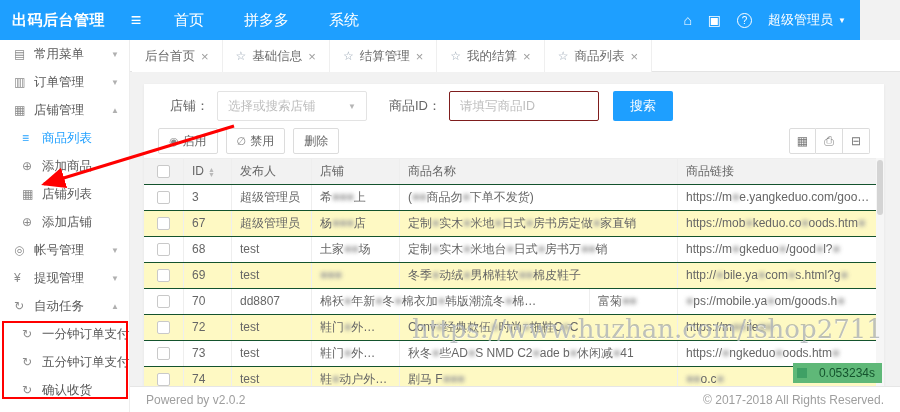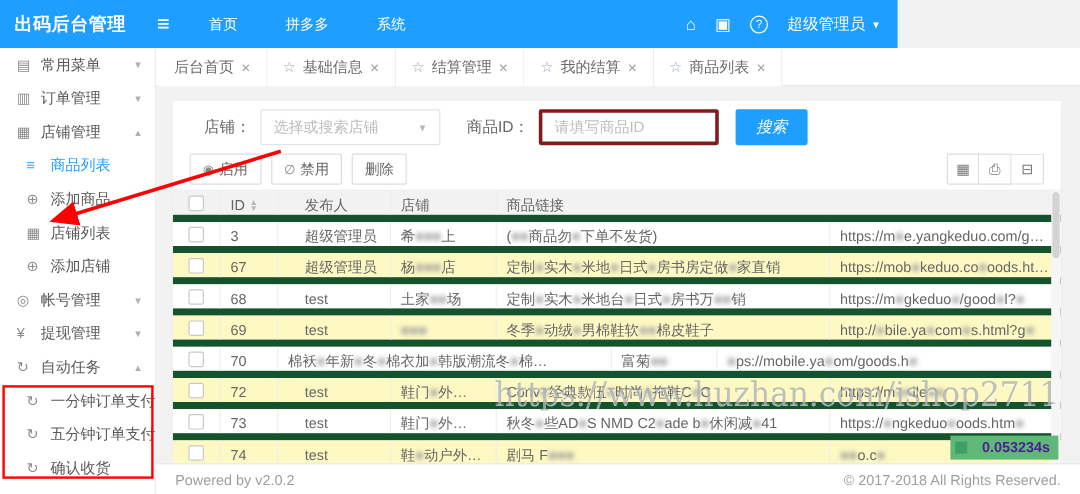--- a/index.html
+++ b/index.html
@@ -1,25 +1,25 @@
 <!DOCTYPE html>
 <html><head>
 <meta charset="utf-8">
 <style>
   * { margin:0; padding:0; box-sizing:border-box; }
   html,body { width:900px; height:412px; overflow:hidden; background:#f2f2f2;
     font-family:"Liberation Sans","DejaVu Sans",sans-serif; }
 
   
-  .topbar { position:absolute; top:0; left:0; width:748px; height:40px; background:#1e9fff;
+  .topbar { position:absolute; top:0; left:0; width:860px; height:40px; background:#1e9fff;
     color:#fff; display:flex; align-items:center; z-index:10; }
   .brand { width:118px; padding-left:12px; font-size:15px; font-weight:bold; letter-spacing:.5px; white-space:nowrap; }
   .burger { width:36px; text-align:center; font-size:18px; cursor:pointer; }
   .nav { display:flex; }
-  .nav-item { padding:1px 20px; line-height:40px; font-size:12px; cursor:pointer; }
+  .nav-item { padding:1px 20px; line-height:40px; font-size:15px; cursor:pointer; }
   .top-right { margin-left:auto; display:flex; align-items:center; gap:16px; padding-right:14px; font-size:13px; }
   .top-ic { font-size:14px; cursor:pointer; }
   .qm { width:15px; height:15px; border:1px solid #fff; border-radius:50%; font-size:10px; line-height:13px; text-align:center; }
   .user { display:flex; align-items:center; gap:5px; cursor:pointer; }
   .user .caret { font-style:normal; font-size:8px; }
 
   
   .sidebar { position:absolute; top:40px; left:0; bottom:0; width:130px; background:#fff;
     border-right:1px solid #ededed; z-index:5; }
   .side-item { height:28px; display:flex; align-items:center; padding:0 10px 0 14px;
@@ -39,56 +39,56 @@
 
   .card { position:absolute; left:14px; right:16px; top:44px; bottom:0; background:#fff;
     box-shadow:0 1px 3px rgba(0,0,0,.06); overflow:hidden; }
 
   .filters { display:flex; align-items:center; padding:7px 14px 7px 26px; }
   .flabel { font-size:13px; color:#666; margin-right:8px; white-space:nowrap; }
   .select { width:150px; height:30px; border:1px solid #e3e3e3; border-radius:2px; display:flex;
     align-items:center; padding:0 10px; margin-right:22px; cursor:pointer; background:#fff; }
   .select .ph { color:#bdbdbd; font-size:12.5px; flex:1; white-space:nowrap; }
   .select .sel-caret { font-style:normal; font-size:8px; color:#b5b5b5; }
-  .input { width:150px; height:30px; border:3px solid #7f1d1d; border-radius:2px; padding:0 10px;
+  .input { width:150px; height:30px; border:1px solid #7f1d1d; border-radius:2px; padding:0 10px;
     font-size:12.5px; color:#333; outline:none; margin-right:14px; }
   .input::placeholder { color:#bdbdbd; }
   .btn-search { height:30px; padding:0 17px; border:none; border-radius:2px; background:#1e9fff;
-    color:#fff; font-size:13px; cursor:pointer;font-style:italic; }
+    color:#fff; font-size:13px; cursor:pointer; }
 
   .toolbar { display:flex; align-items:center; padding:0 14px 4px; height:30px; }
   .btn-sm { height:26px; display:flex; align-items:center; gap:4px; padding:0 10px; background:#fff;
     border:1px solid #dcdcdc; border-radius:2px; color:#666; font-size:12px; margin-right:8px; cursor:pointer; }
   .btn-sm .bic { font-style:normal; font-size:11px; color:#8a8a8a; }
   .tool-icons { margin-left:auto; display:flex; }
   .icon-btn { width:27px; height:26px; border:1px solid #dcdcdc; border-left-width:0; background:#fff;
     color:#777; font-size:12px; cursor:pointer; }
   .icon-btn.first { border-left-width:1px; border-radius:2px 0 0 2px; }
   .icon-btn.last { border-radius:0 2px 2px 0; }
 
   
   .table { position:relative; font-size:12px; color:#666; border-top:1px solid #eee; }
-  .tr { display:flex; height:26px; border-bottom:6px solid #14532d; background:#fff;justify-content:space-between; }
+  .tr { display:flex; height:26px; border-bottom:1px solid #14532d; background:#fff;justify-content:space-between; }
   .tr.head { background:#f2f2f2; }
   .tr.alt { background:#fef9c3; }
   .td { line-height:25px; padding:0 8px; border-right:1px solid #eee; overflow:hidden;
     white-space:nowrap; text-overflow:ellipsis; }
   .td.cbx { display:flex; align-items:center; justify-content:center; padding:0; }
-  .c0 { width:40px; flex:none; } .c1 { width:48px; flex:none; } .c2 { width:80px; flex:none;margin-left:14px; }
+  .c0 { width:40px; flex:none; } .c1 { width:48px; flex:none; } .c2 { width:80px; flex:none; }
   .c3 { width:88px; flex:none; } .c4 { width:278px; flex:none; } .c5 { flex:1; border-right:none; }
   .cb { width:13px; height:13px; border:1px solid #c9c9c9; border-radius:2px; background:#fff; cursor:pointer; }
   .sort { display:inline-block; vertical-align:middle; margin-left:4px; cursor:pointer; }
   .sort i { display:block; font-style:normal; font-size:7px; line-height:5px; color:#b9b9b9; }
   .cen { filter:blur(2px); color:#9c9c9c; opacity:.8; }
 
   .watermark { position:absolute; left:268px; top:230px; z-index:8; white-space:nowrap; pointer-events:none;
     font-family:"DejaVu Serif","Liberation Serif",serif; font-size:26px;
     color:rgba(125,133,144,.5); text-shadow:0 1px 0 rgba(255,255,255,.6); }
-  .time-badge { position:absolute; right:2px; bottom:3px; z-index:9; background:#5fb878; color:#4c1d95;
-    font-size:12px; line-height:18px; padding:1px 7px 1px 4px; display:flex; align-items:center; gap:12px;font-weight:bold; }
+  .time-badge { position:absolute; right:2px; bottom:3px; z-index:9; background:#5fb878; color:#14532d;
+    font-size:12px; line-height:18px; padding:1px 7px 1px 4px; display:flex; align-items:center; gap:12px; }
   .time-badge .tic { width:10px; height:10px; background:#3fa065; display:inline-block; }
   .vscroll { position:absolute; right:0; top:74px; bottom:0; width:8px; background:#f6f6f6; z-index:7; }
   .vscroll .thumb { position:absolute; top:2px; left:1px; width:6px; height:55px; background:#d4d4d4; border-radius:3px; }
 
   
   .footer { position:absolute; left:130px; right:0; bottom:0; height:26px; background:#fff;
     border-top:1px solid #e6e6e6; display:flex; align-items:center; justify-content:space-between;
     padding:0 16px; font-size:12px; color:#9e9e9e; z-index:4;margin-top:44px; }
 
   
@@ -240,20 +240,21 @@
     <div class="table">
       <div class="tr head">
         <div class="td cbx c0">
           <span class="cb"></span>
         </div>
         <div class="td c1">
           <span>ID</span><span class="sort"><i>▲</i><i>▼</i></span>
         </div>
         <div class="td c2">发布人</div>
         <div class="td c3">店铺</div>
+        <div class="td c4">商品名称</div>
         <div class="td c5">商品链接</div>
       </div>
 
       <div class="tr">
         <div class="td cbx c0">
             <span class="cb"></span>
           </div>
         <div class="td c1">3</div>
         <div class="td c2">超级管理员</div>
         <div class="td c3"><span>希</span><span class="cen">■■■</span><span>上</span></div>
@@ -288,20 +289,21 @@
         <div class="td c2">test</div>
         <div class="td c3"><span class="cen">■■■</span></div>
         <div class="td c4"><span>冬季</span><span class="cen">■</span><span>动绒</span><span class="cen">■</span><span>男棉鞋软</span><span class="cen">■■</span><span>棉皮鞋子</span></div>
         <div class="td c5"><span>http://</span><span class="cen">■</span><span>bile.ya</span><span class="cen">■</span><span>com</span><span class="cen">■</span><span>s.html?g</span><span class="cen">■</span></div>
       </div>
       <div class="tr">
         <div class="td cbx c0">
             <span class="cb"></span>
           </div>
         <div class="td c1">70</div>
+        <div class="td c2">dd8807</div>
         <div class="td c4"><span>棉袄</span><span class="cen">■</span><span>年新</span><span class="cen">■</span><span>冬</span><span class="cen">■</span><span>棉衣加</span><span class="cen">■</span><span>韩版潮流冬</span><span class="cen">■</span><span>棉…</span></div>
         <div class="td c3"><span>富菊</span><span class="cen">■■</span></div>
         <div class="td c5"><span class="cen">■</span><span>ps://mobile.ya</span><span class="cen">■</span><span>om/goods.h</span><span class="cen">■</span></div>
       </div>
       <div class="tr alt">
         <div class="td cbx c0">
             <span class="cb"></span>
           </div>
         <div class="td c1">72</div>
         <div class="td c2">test</div>

